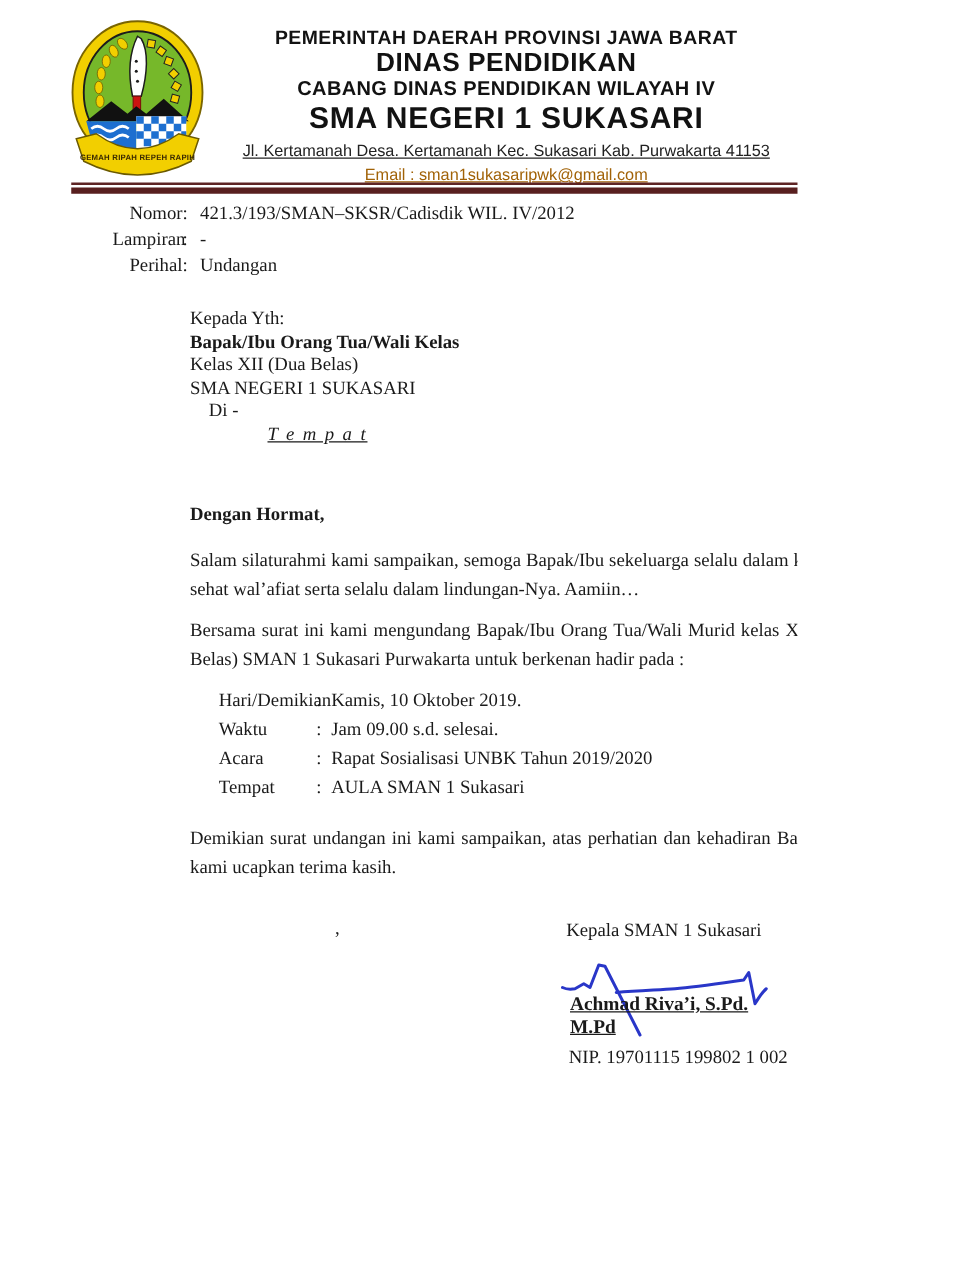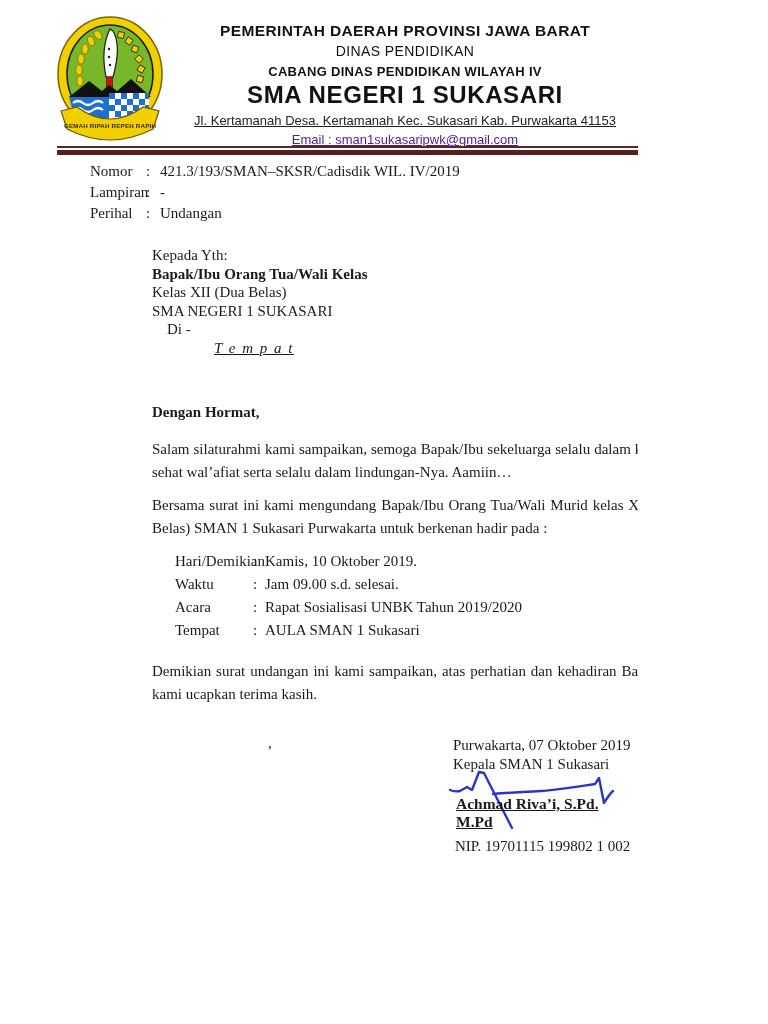--- a/index.html
+++ b/index.html
@@ -12,33 +12,33 @@
     color:#1a1a1a;
     overflow:hidden;
   }
   
   .logo { position:absolute; left:55px; top:15px; width:110px; height:130px; }
   .hdr {
     position:absolute; left:95px; top:21px; width:620px;
     text-align:center; font-family:"Liberation Sans", sans-serif; color:#121212;
   }
   .hdr .h1 { font-size:15.5px; font-weight:bold; line-height:20px; letter-spacing:0.4px; }
-  .hdr .h2 { font-size:14px; font-weight:normal; line-height:20px; letter-spacing:0.4px; }
-  .hdr .h3 { font-size:13px; font-weight:bold; line-height:21px; letter-spacing:0.3px; }
+  .hdr .h2 { font-size:21px; font-weight:bold; line-height:20px; letter-spacing:0.4px; }
+  .hdr .h3 { font-size:16px; font-weight:bold; line-height:21px; letter-spacing:0.3px; }
   .hdr .h4 { font-size:24px;   font-weight:bold; line-height:26px; letter-spacing:0.6px; }
   .hdr .addr  { font-size:13px; line-height:17px; margin-top:4px; color:#222;text-decoration:underline; }
-  .hdr .email { font-size:13px; line-height:17px; margin-top:2px; color:#4c1d95; text-decoration:underline; }
+  .hdr .email { font-size:13px; line-height:17px; margin-top:2px; color:#a16207; text-decoration:underline; }
   .rule { position:absolute; left:57px; width:659px; top:146px; }
   .rule .rt { height:2px; background:#5e2424; }
   .rule .rb { height:4.5px; background:#581f1f; margin-top:2px; }
 
   
   .ref { position:absolute; left:90px; top:161px; font-size:15px; line-height:21px; }
   .ref-row { display:flex; }
-  .ref-label { width:56px; }
+  .ref-label { width:56px;text-align:right; }
   .ref-colon { width:14px; text-align:left; }
 
   
   .recipient { position:absolute; left:152px; top:246px; font-size:15px; line-height:18.5px; }
   .recipient .bold { font-weight:bold; }
   .recipient .di { padding-left:15px; }
   .recipient .tempat { padding-left:62px; }
   .recipient .tempat span { text-decoration:underline; letter-spacing:1.5px;font-style:italic; }
 
   
@@ -137,21 +137,21 @@
 
   <div class="rule">
     <div class="rt"></div>
     <div class="rb"></div>
   </div>
 
   <div class="ref">
     <div class="ref-row">
       <span class="ref-label">Nomor</span>
       <span class="ref-colon">:</span>
-      <span class="ref-value">421.3/193/SMAN–SKSR/Cadisdik WIL. IV/2019</span>
+      <span class="ref-value">421.3/193/SMAN–SKSR/Cadisdik WIL. IV/2012</span>
     </div>
     <div class="ref-row">
       <span class="ref-label">Lampiran</span>
       <span class="ref-colon">:</span>
       <span class="ref-value">-</span>
     </div>
     <div class="ref-row">
       <span class="ref-label">Perihal</span>
       <span class="ref-colon">:</span>
       <span class="ref-value">Undangan</span>
@@ -194,21 +194,20 @@
         <span class="det-colon">:</span>
         <span class="det-value">AULA SMAN 1 Sukasari</span>
       </div>
     </div>
     <p class="closing">Demikian surat undangan ini kami sampaikan, atas perhatian dan kehadiran Bapak/Ibu kami ucapkan terima kasih.</p>
   </div>
 
   <div class="stray-comma">,</div>
 
   <div class="sig-block">
-    <div>Purwakarta, 07 Oktober 2019</div>
     <div>Kepala SMAN 1 Sukasari</div>
   </div>
 
   <svg class="sig-svg" viewBox="0 0 200 80">
     <path d="M14,30 C18,32 21,31.5 24,31 L31,27 L36,30 L43,12 L48,13 L76,68" fill="none" stroke="#2936c8" stroke-width="2.4" stroke-linecap="round" stroke-linejoin="round"></path>
     <path d="M57,34 C75,32.5 90,32 104,31 C120,30 142,26.5 159,24 L163,18 L168,43 C170,40 173,34.5 177,31" fill="none" stroke="#2936c8" stroke-width="2.4" stroke-linecap="round" stroke-linejoin="round"></path>
   </svg>
 
   <div class="sig-name">Achmad Riva’i, S.Pd. M.Pd</div>
   <div class="sig-nip">NIP. 19701115 199802 1 002</div>

